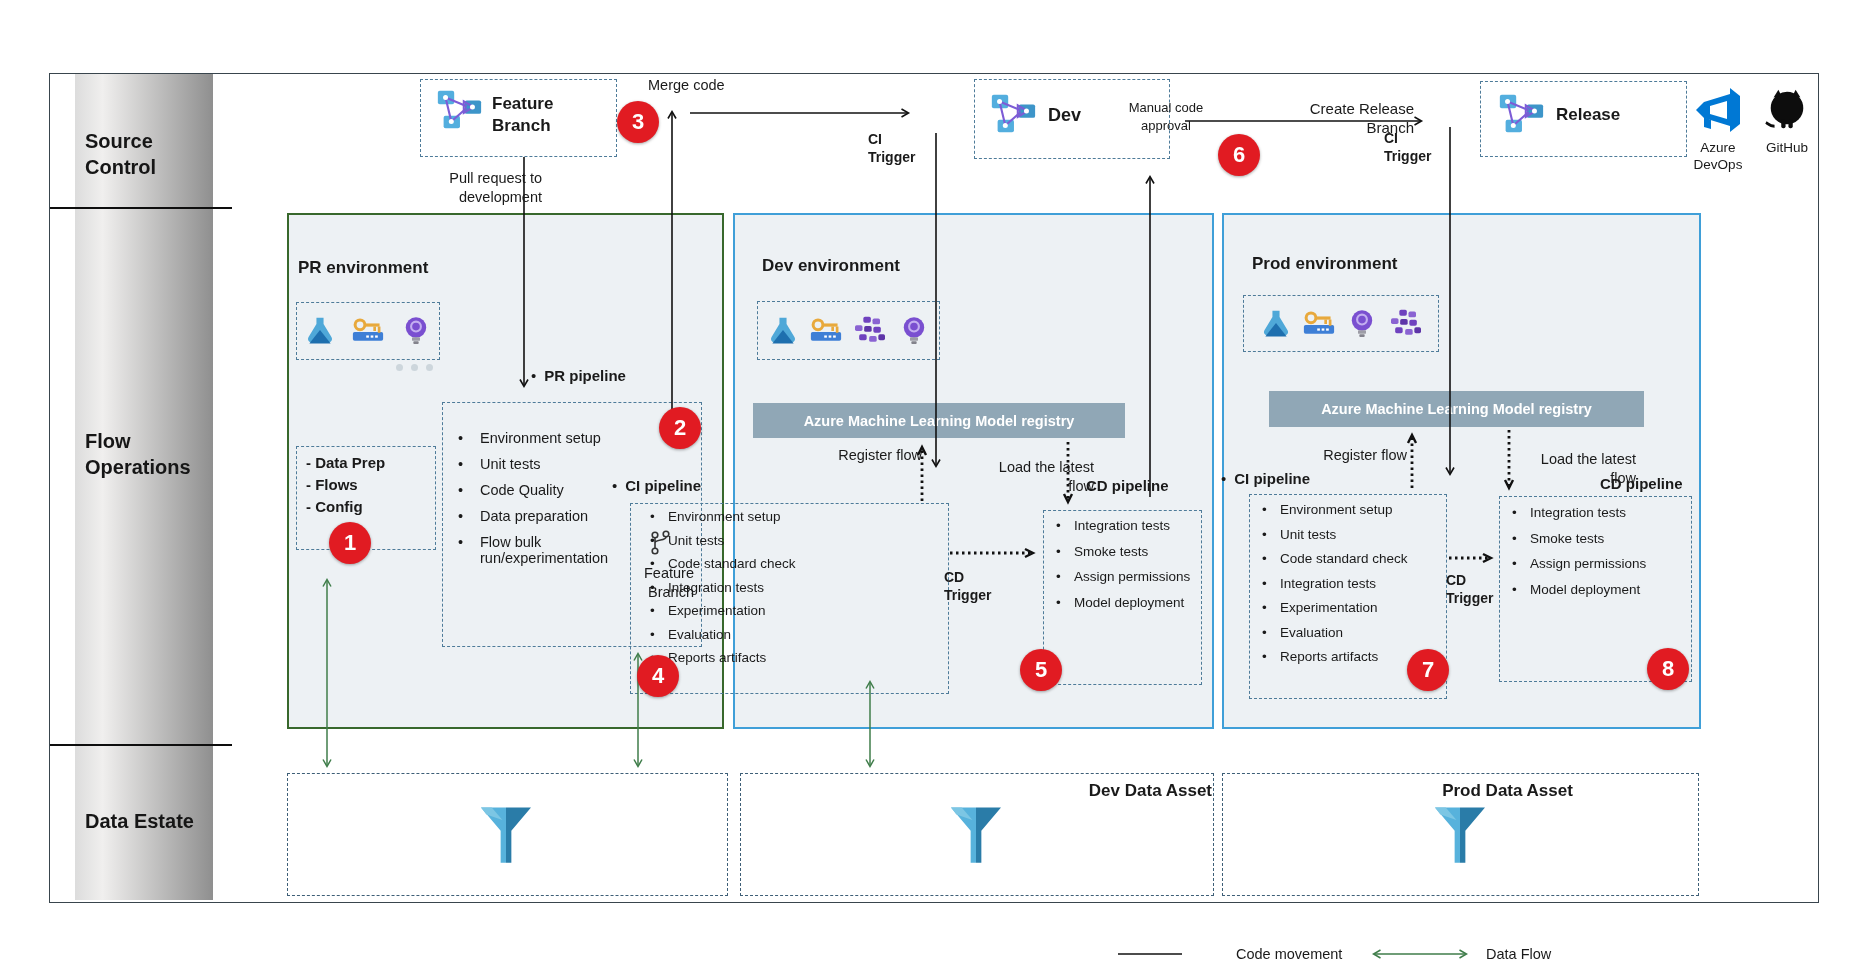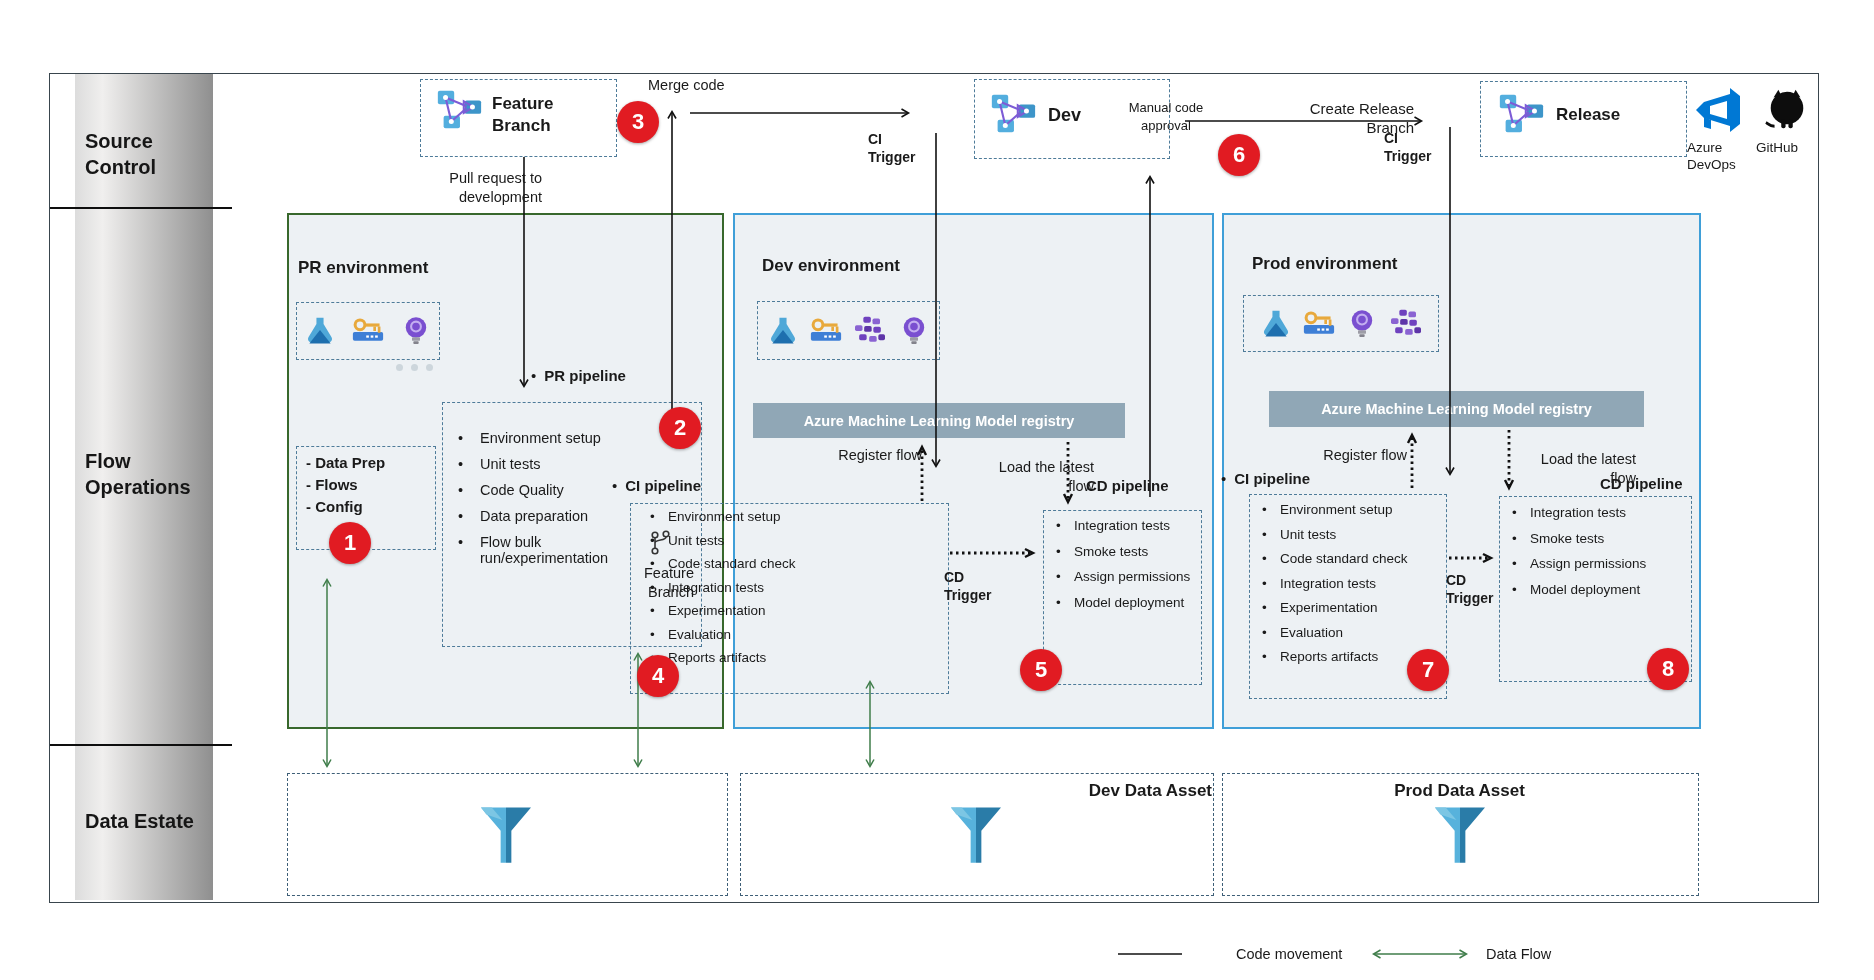--- a/index.html
+++ b/index.html
@@ -22,21 +22,21 @@
   .trig{font-size:14px;font-weight:bold;line-height:18px;text-align:left;z-index:5;}
   .plabel{font-size:15px;font-weight:bold;z-index:5;}
   .plabel.bul::before{content:"•";margin-right:8px;font-weight:normal;}
   .items{z-index:5;}
   .items .it{position:relative;padding-left:20px;font-size:13.5px;}
   .items .it::before{content:"•";position:absolute;left:2px;}
   .items-lg .it{padding-left:24px;font-size:14.5px;}
   .artifacts{font-size:15px;font-weight:bold;line-height:22px;z-index:5;}
   .da-label{font-size:17px;font-weight:bold;text-align:center;z-index:5;}
   .boxlab{font-size:17px;font-weight:bold;line-height:22px;z-index:5;}
-  .caption{font-size:13.5px;line-height:17px;text-align:left;z-index:5;}
+  .caption{font-size:13.5px;line-height:17px;text-align:center;z-index:5;}
   .legend-t{font-size:14.5px;z-index:5;}
   svg.overlay{position:absolute;left:0;top:0;z-index:4;pointer-events:none;}
   .ln{stroke:#111;stroke-width:1.6px;fill:none;}
   .ln-dot{stroke:#111;stroke-width:2.8px;stroke-dasharray:2.5 3.5;fill:none;}
   .ln-grn{stroke:var(--data-flow-green,#3f7d4a);stroke-width:1.5px;fill:none;}
   .dots{display:flex;gap:8px;z-index:2;}
   .dots i{width:7px;height:7px;border-radius:50%;background:#cdd6dc;}
   .icon{z-index:5;}
 </style>
 </head>
@@ -117,21 +117,21 @@
         <path d="M5 8 L5 18 M5 13 C5 9 16 11 16 7" fill="none" stroke="#333" stroke-width="1.6"></path>
       </symbol>
     </defs>
   </svg>
 
   <div class="abs frame" style="left:49px;top:73px;width:1768px;height:828px;"></div>
   <div class="abs lane-col" style="left:75px;top:74px;width:138px;height:826px;"></div>
   <div class="abs sep" style="left:50px;top:207px;width:182px;"></div>
   <div class="abs sep" style="left:50px;top:744px;width:182px;"></div>
   <div class="abs lane-label" style="left:85px;top:100px;width:110px;margin-top:28px;">Source Control</div>
-  <div class="abs lane-label" style="left:85px;top:448px;width:120px;">Flow Operations</div>
+  <div class="abs lane-label" style="left:85px;top:428px;width:120px;">Flow Operations</div>
   <div class="abs lane-label" style="left:85px;top:808px;width:120px;">Data Estate</div>
 
   <div class="abs dash" style="left:420px;top:79px;width:195px;height:76px;background:#fff;"></div>
   <svg class="abs icon" style="left:434px;top:90px;" width="50" height="40">
       <use href="#sym-branch"></use>
     </svg>
   <div class="abs boxlab" style="left:492px;top:93px;width:110px;">Feature Branch</div>
 
   <div class="abs note" style="left:648px;top:76px;width:110px;text-align:left;">Merge code</div>
   <div class="abs note" style="left:402px;top:169px;width:140px;">Pull request to development</div>
@@ -287,21 +287,21 @@
       <use href="#sym-funnel"></use>
     </svg>
 
   <div class="abs dash-dark" style="left:740px;top:773px;width:472px;height:121px;"></div>
   <div class="abs da-label" style="left:740px;top:781px;width:472px;text-align:right;">Dev Data Asset</div>
   <svg class="abs icon" style="left:951px;top:806px;" width="50" height="60">
       <use href="#sym-funnel"></use>
     </svg>
 
   <div class="abs dash-dark" style="left:1222px;top:773px;width:475px;height:121px;"></div>
-  <div class="abs da-label" style="left:1222px;top:781px;width:475px;">Prod Data Asset</div>
+  <div class="abs da-label" style="left:1270px;top:781px;width:475px;">Prod Data Asset</div>
   <svg class="abs icon" style="left:1435px;top:806px;" width="50" height="60">
       <use href="#sym-funnel"></use>
     </svg>
 
   <div class="abs badge" style="left:350px;top:543px;">1</div>
   <div class="abs badge" style="left:680px;top:428px;">2</div>
   <div class="abs badge" style="left:638px;top:122px;">3</div>
   <div class="abs badge" style="left:658px;top:676px;">4</div>
   <div class="abs badge" style="left:1041px;top:670px;">5</div>
   <div class="abs badge" style="left:1239px;top:155px;">6</div>

